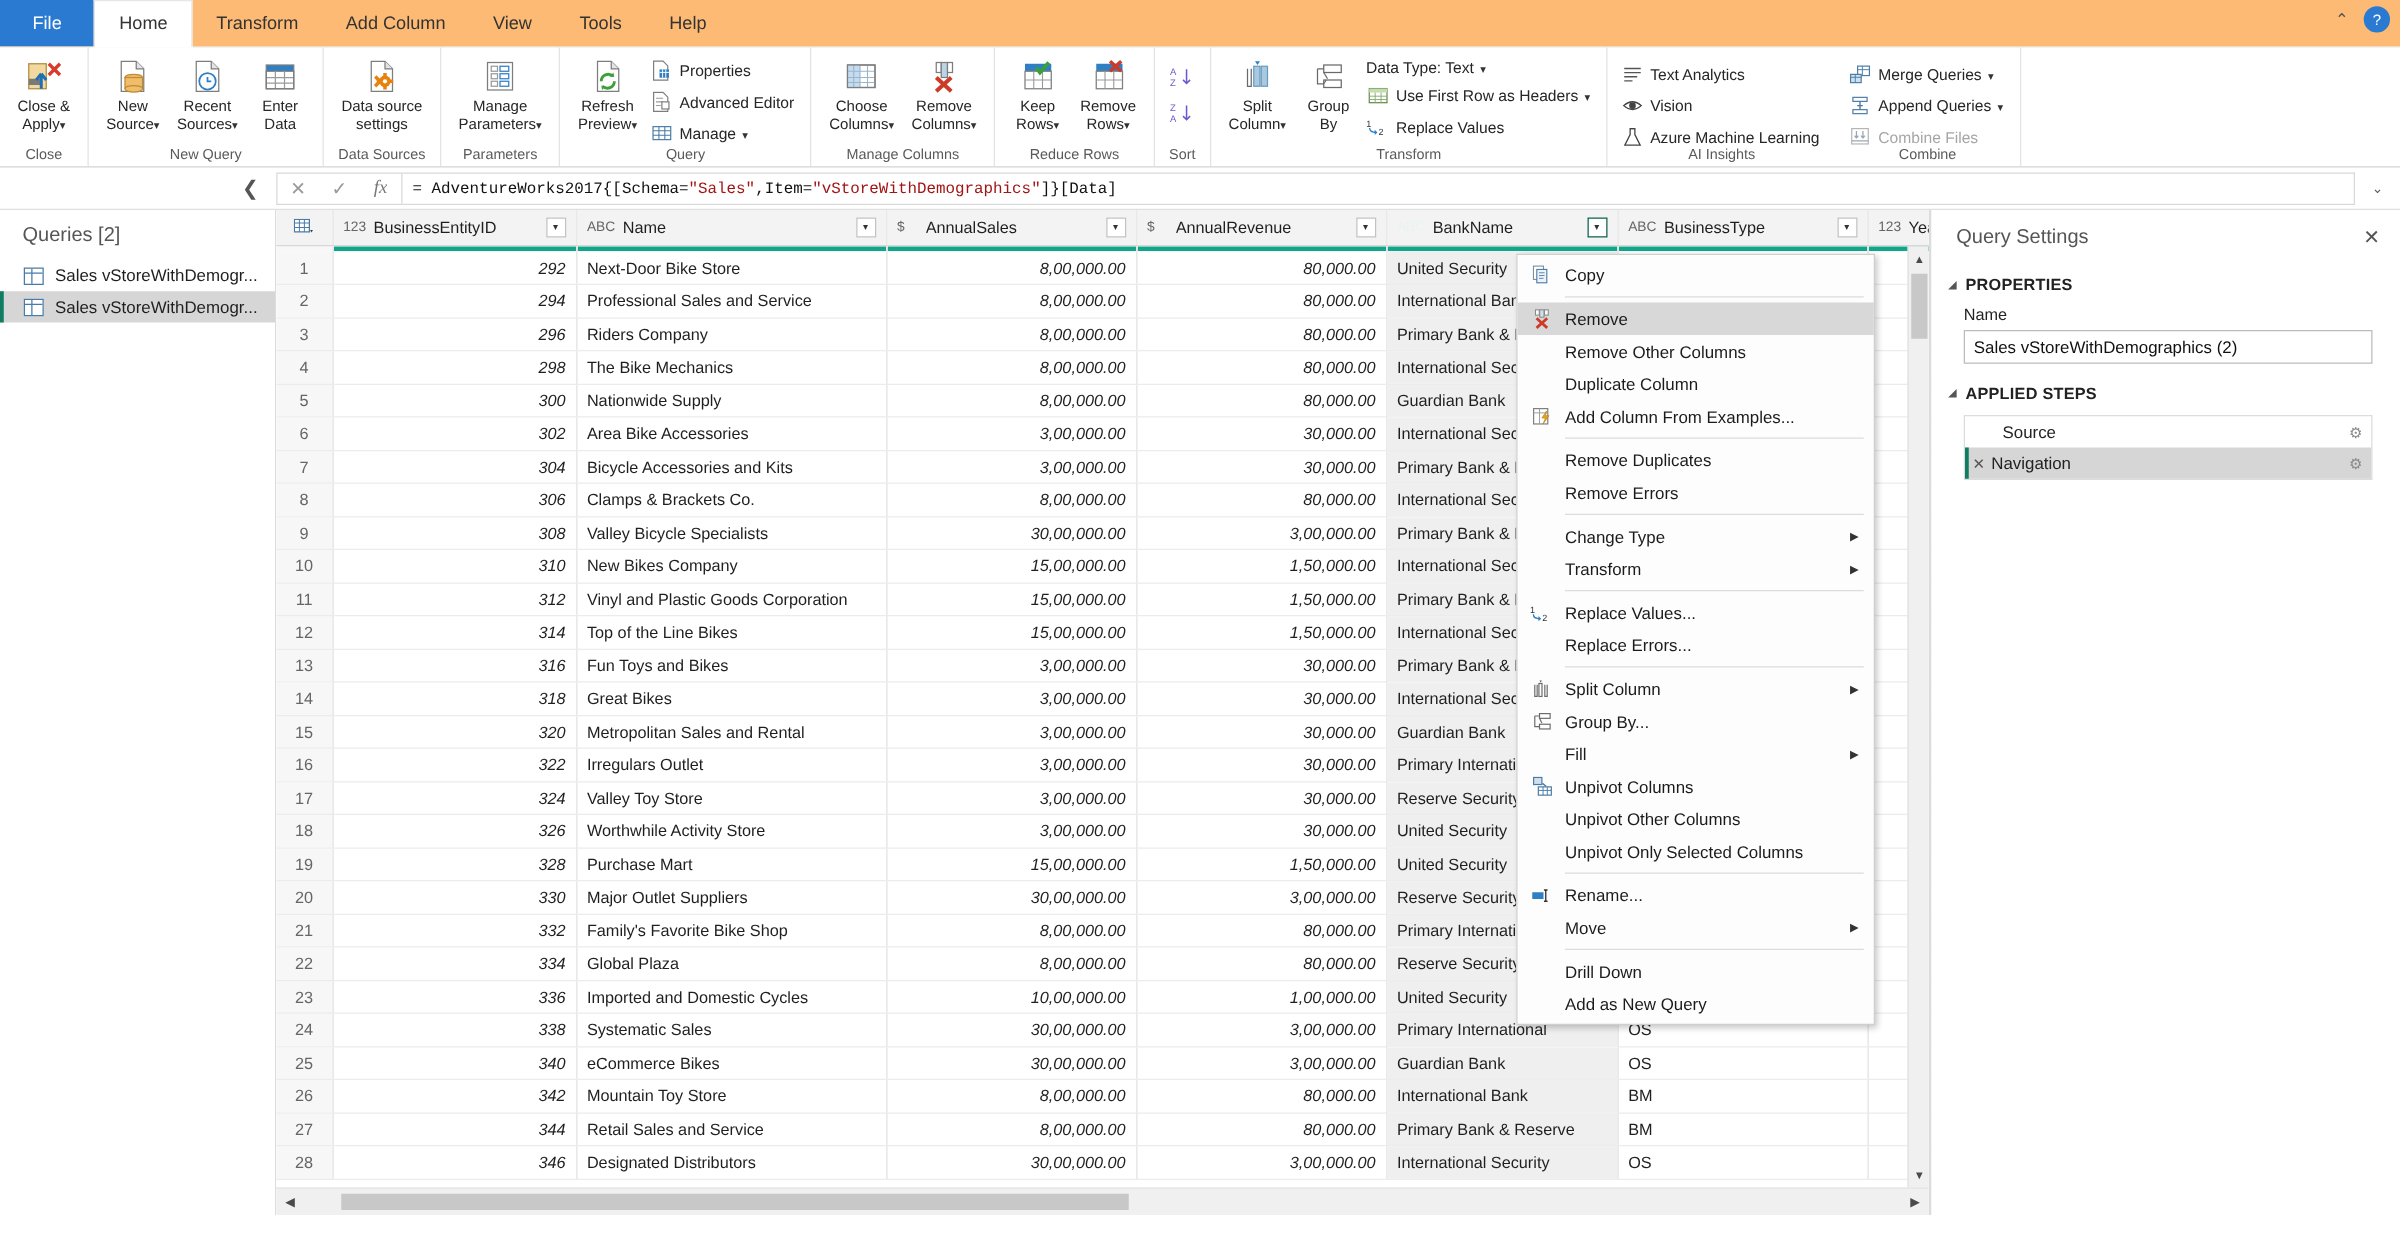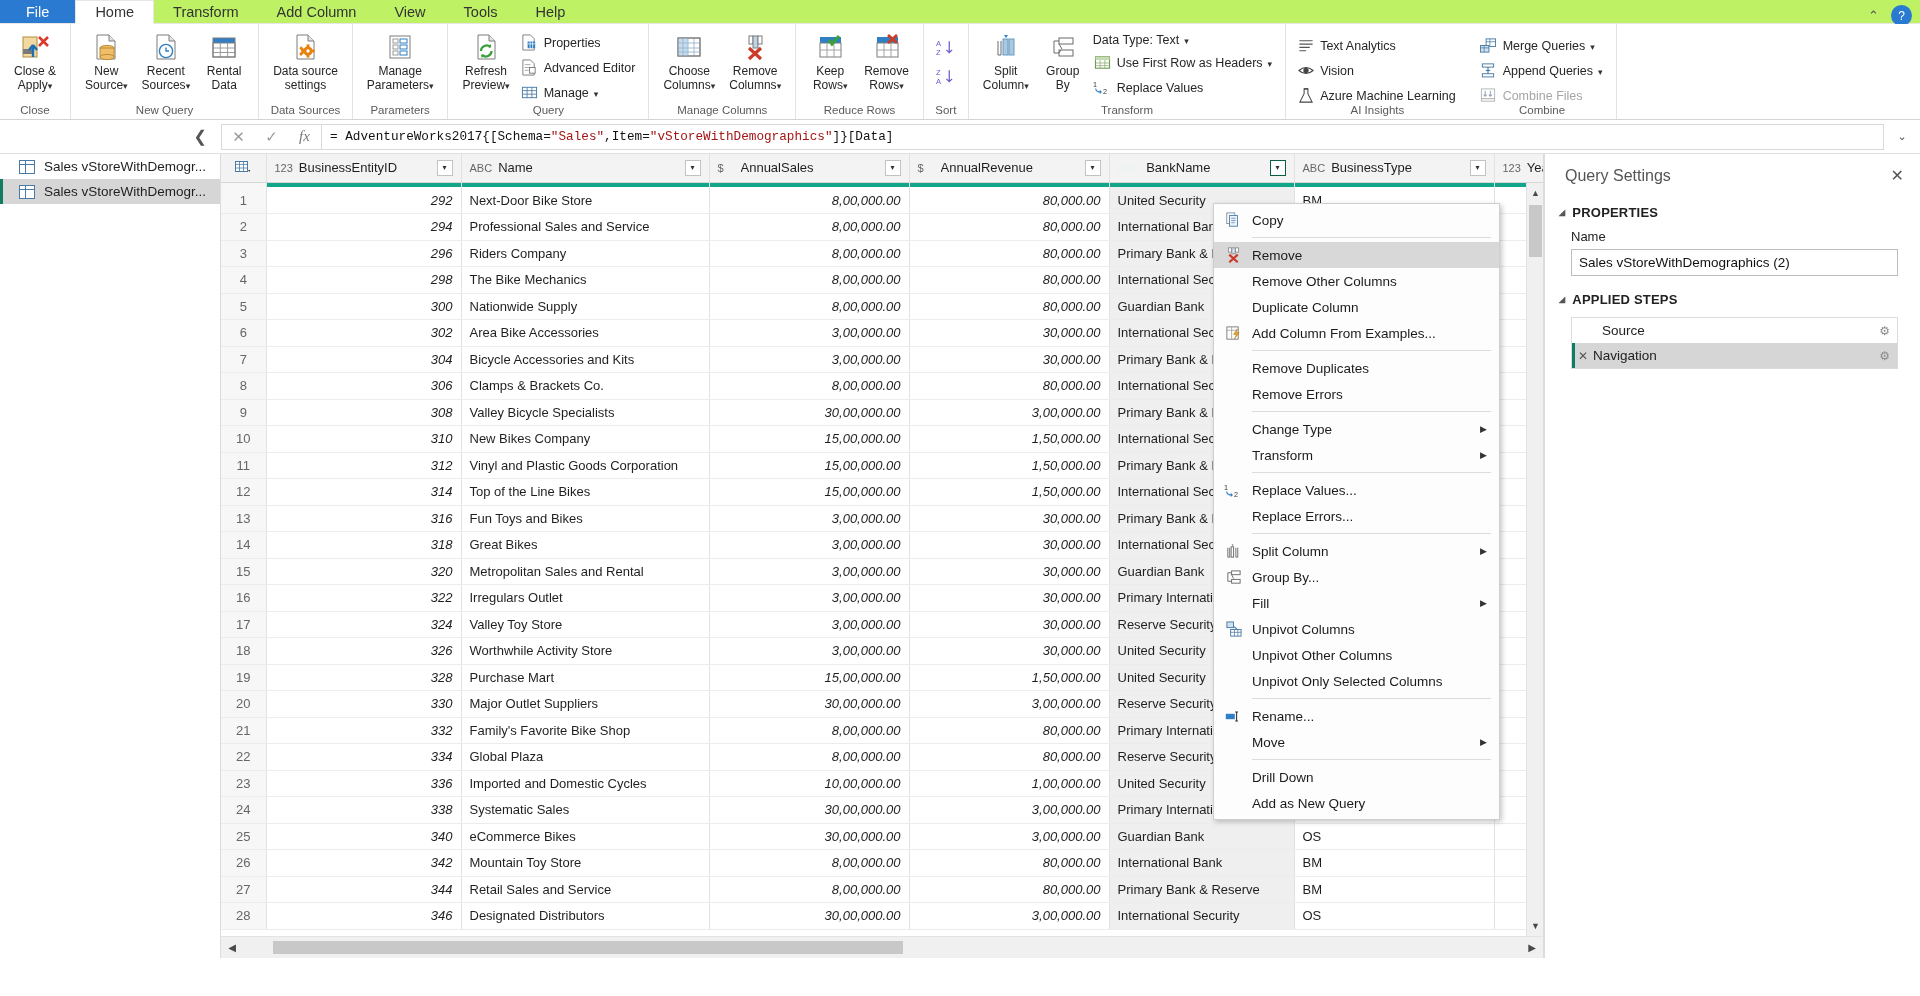--- a/index.html
+++ b/index.html
@@ -5,21 +5,21 @@
   * { box-sizing: border-box; margin:0; padding:0; }
   html,body{ width:1920px; height:996px; overflow:hidden; }
   body{
     font-family:"Liberation Sans", sans-serif;
     font-size:13px; color:#1f1f1f; background:#fff;
     -webkit-font-smoothing:antialiased;
   }
   .app{ position:relative; width:1920px; height:996px; }
 
   
-  .tabstrip{ height:24px; background:#bef264; display:flex; align-items:stretch; border-bottom:1px solid #e6e6e6; position:relative;}
+  .tabstrip{ height:38px; background:#fdba74; display:flex; align-items:stretch; border-bottom:1px solid #e6e6e6; position:relative;}
   .tab{ display:flex; align-items:center; padding:0 19px; font-size:14.5px; color:#333; cursor:default; }
   .tab.file{ background:#2a7ad2; color:#fff; font-size:14.5px; padding:0 26px; }
   .tab.active{ border:1px solid #e6e6e6; border-bottom:1px solid #fff; margin-bottom:-1px; background:#fff;}
   .winbtns{ position:absolute; right:8px; top:0; height:31px; display:flex; align-items:center; gap:12px; }
   .chev{ color:#555; font-size:13px; }
   .help-circle{ width:21px;height:21px;border-radius:50%;background:#2a7ad2;color:#fff;
       display:flex;align-items:center;justify-content:center;font-size:12px;}
 
   
   .ribbon{ height:96px; background:#fff; border-bottom:1px solid #d4d4d4; display:flex; position:relative;}
@@ -212,21 +212,21 @@
         </div>
         <div class="bigbtn">
           <span class="ico">
             <svg width="32" height="32" viewBox="0 0 32 32">
               <rect x="5" y="7" width="22" height="5" fill="#2e7fc4"></rect>
               <rect x="5" y="12" width="22" height="14" fill="#fff" stroke="#7d7d7d"></rect>
               <path d="M12.3 12 v14 M19.6 12 v14 M5 17 h22 M5 21.5 h22" stroke="#9a9a9a" stroke-width="1"></path>
               <rect x="5" y="7" width="22" height="19" fill="none" stroke="#7d7d7d"></rect>
             </svg>
           </span>
-          <span>Rental</span>
+          <span>Enter</span>
           <span>Data</span>
         </div>
       </div>
       <div class="rgroup-label">New Query</div>
     </div>
 
     <div class="rgroup">
       <div class="rgroup-body">
         <div class="bigbtn">
           <span class="ico">
@@ -559,20 +559,23 @@
         <span>,Item=</span>
         <span class="str">"vStoreWithDemographics"</span>
         <span>]}[Data]</span>
     </div>
     <div class="fb-expand"><span>⌄</span></div>
   </div>
 
   <div class="main">
 
     <div class="qpane">
+      <div class="qpane-hd">
+        <span>Queries [2]</span>
+      </div>
       <div class="qitem">
         <span class="tblico"></span>
         <span>Sales vStoreWithDemogr...</span>
       </div>
       <div class="qitem sel">
         <span class="tblico"></span>
         <span>Sales vStoreWithDemogr...</span>
       </div>
     </div>
 

